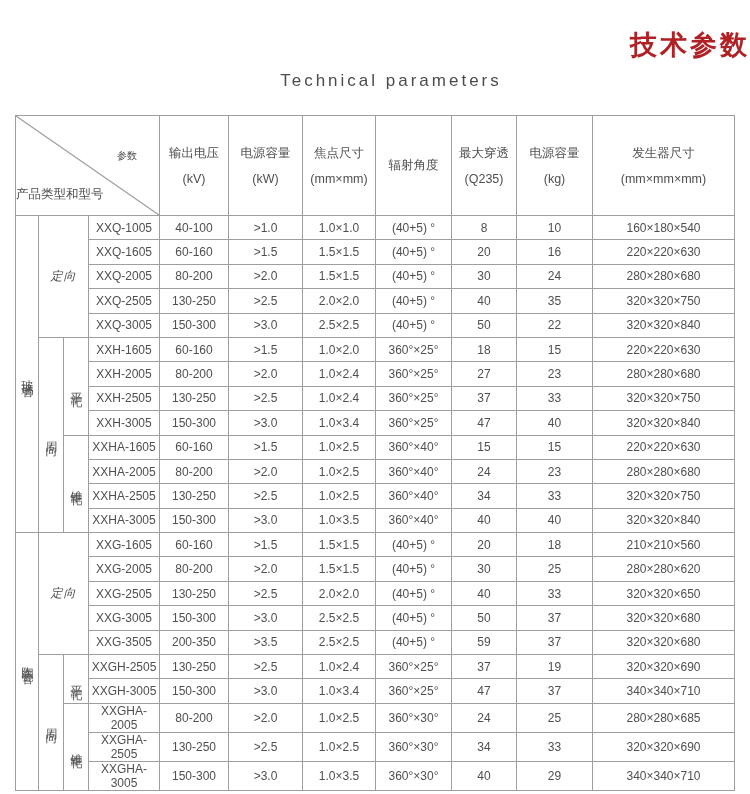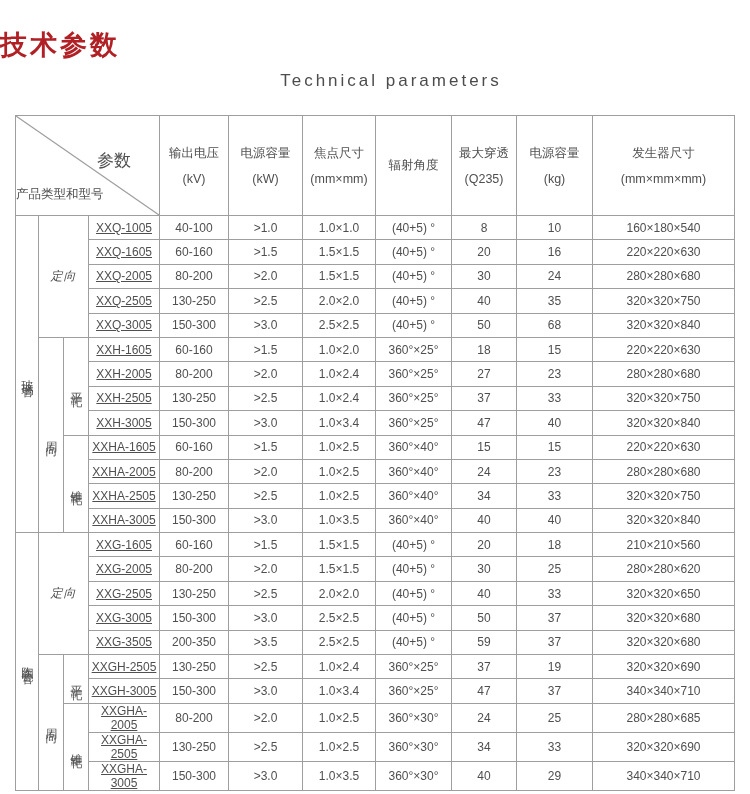--- a/index.html
+++ b/index.html
@@ -3,49 +3,49 @@
 <meta charset="utf-8">
 <style>
   * { box-sizing: border-box; }
   html, body { margin: 0; padding: 0; }
   body {
     width: 750px; height: 794px; background: #ffffff;
     font-family: "Liberation Sans", "DejaVu Sans", sans-serif;
     color: #4f4f4f;
   }
   .page-title {
-    margin-top: 27px; text-align: left;
+    margin-top: 27px; text-align: right;
     font-size: 27px; font-weight: 700; letter-spacing: 3px;
     color: #b02025;
   }
   .page-subtitle {
     margin-top: 8px; text-align: center;
     font-size: 17px; letter-spacing: 3px; color: #4c4c4c; padding-left: 32px;
   }
   table.params {
     border-collapse: collapse; table-layout: fixed;
     width: 719px; margin: 24px 0 0 15px;
   }
   .params th, .params td {
     border: 1px solid #9e9e9e; text-align: center; vertical-align: middle;
     color: #4f4f4f; padding: 0; overflow: hidden;
   }
   .params thead tr { height: 100px; }
   .params tbody tr { height: 24.4px; }
   .params th { font-size: 12.5px; font-weight: 400; }
   .params td { font-size: 12px; }
   .unit-line { margin-top: 10px; }
-  .model-cell { font-size: 11.5px; text-decoration: underline; }
+  .model-cell { font-size: 11.5px; }
   .v-label {
     writing-mode: vertical-rl; text-orientation: upright;
     font-size: 12.5px; letter-spacing: 3px;
   }
   .h-label { font-size: 12.5px; letter-spacing: 1px; font-style: italic; }
   .corner-cell { position: relative; }
-  .corner-param { position: absolute; top: 33px; right: 28px; font-size: 17px; }
+  .corner-param { position: absolute; top: 33px; right: 22px; font-size: 10px; }
   .corner-product { position: absolute; bottom: 12px; left: 0; font-size: 12.5px; }
   .diag-line { position: absolute; left: 0; top: 0; width: 100%; height: 100%; display: block; }
   .diag-line line { stroke: #9e9e9e; stroke-width: 1.2; }
 </style>
 </head>
 <body>
 
 <div class="page">
   <div class="page-title">技术参数</div>
   <div class="page-subtitle">Technical parameters</div>
@@ -145,21 +145,21 @@
           <td>35</td>
           <td>320×320×750</td>
         </tr>
         <tr>
           <td class="model-cell">XXQ-3005</td>
           <td>150-300</td>
           <td>&gt;3.0</td>
           <td>2.5×2.5</td>
           <td>(40+5) °</td>
           <td>50</td>
-          <td>68</td>
+          <td>22</td>
           <td>320×320×840</td>
         </tr>
         <tr>
           <td rowspan="8" class="v-label">周向</td>
           <td rowspan="4" class="v-label">平靶</td>
           <td class="model-cell">XXH-1605</td>
           <td>60-160</td>
           <td>&gt;1.5</td>
           <td>1.0×2.0</td>
           <td>360°×25°</td>

